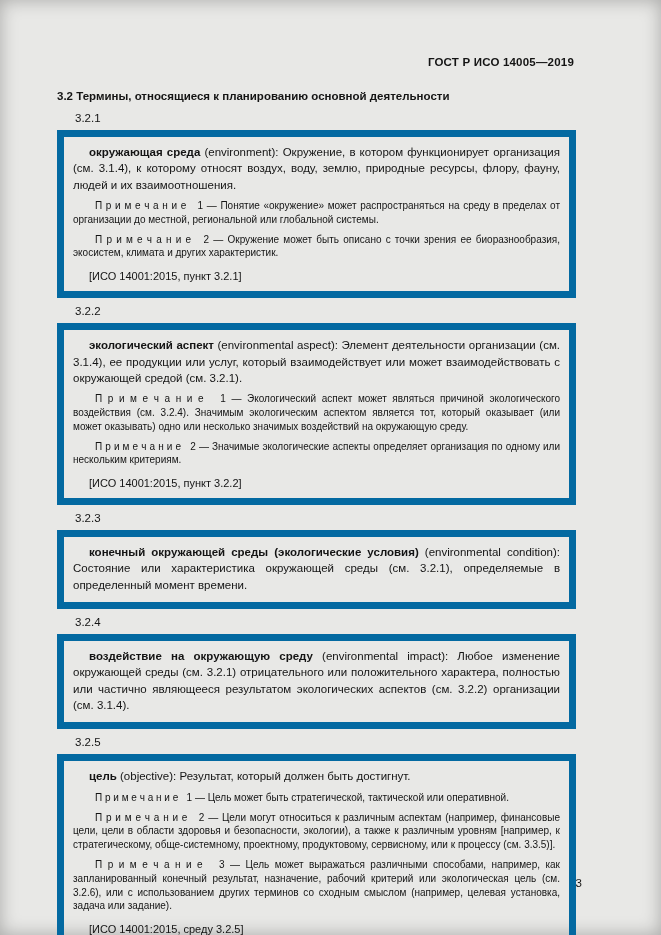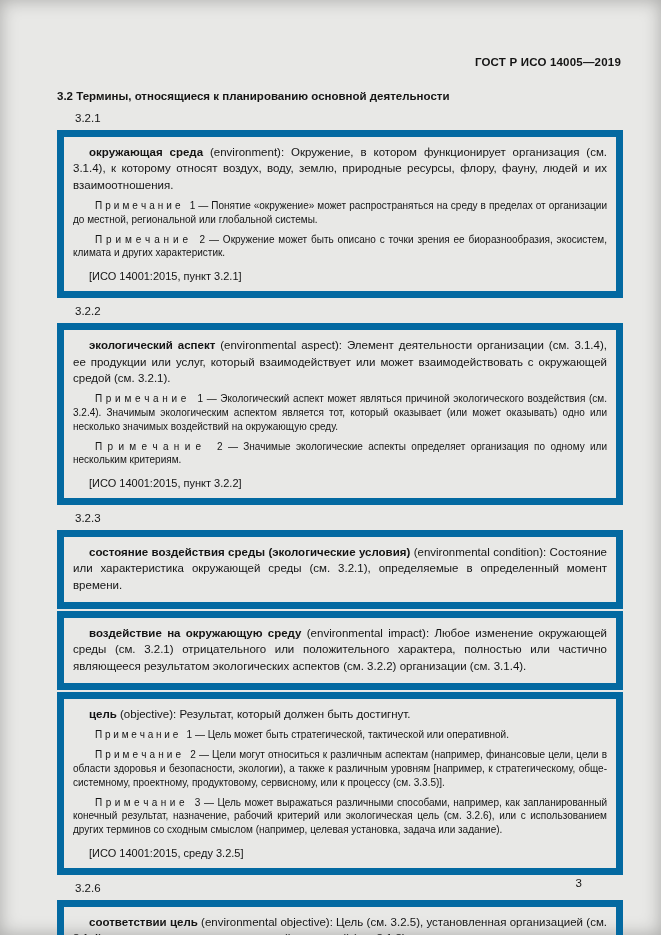--- a/index.html
+++ b/index.html
@@ -7,21 +7,21 @@
   body {
     background:#e8e8e6;
     font-family:"Liberation Sans", sans-serif;
     color:#141414;
     position:relative;
     overflow:hidden;
     box-shadow: inset 0 0 18px rgba(0,0,0,0.28);
   }
   .page {
     position:absolute; inset:0;
-    padding:56px 38px 0 57px;
+    padding:56px 85px 0 57px;
   }
   .doc-header {
     text-align:right;
     font-weight:bold;
     font-size:11.5px;
     letter-spacing:0.2px;
     margin-bottom:22px;
     padding-right:2px;
   }
   .section-heading {
@@ -91,31 +91,33 @@
       <p class="definition"><b class="term-name">экологический аспект</b><span> (environmental aspect): Элемент деятельности организации (см. 3.1.4), ее продукции или услуг, который взаимодействует или может взаимодействовать с окружающей средой (см. 3.2.1).</span></p>
       <p class="note">П р и м е ч а н и е&nbsp;&nbsp; 1 — Экологический аспект может являться причиной экологического воздействия (см. 3.2.4). Значимым экологическим аспектом является тот, который оказывает (или может оказывать) одно или несколько значимых воздействий на окружающую среду.</p>
       <p class="note">П р и м е ч а н и е&nbsp;&nbsp; 2 — Значимые экологические аспекты определяет организация по одному или нескольким критериям.</p>
       <p class="source">[ИСО 14001:2015, пункт 3.2.2]</p>
     </div>
   </section>
 
   <section class="term">
     <div class="term-number">3.2.3</div>
     <div class="term-box">
-      <p class="definition"><b class="term-name">состояние воздействия среды (экологические условия)</b><span> (environmental condition): Состояние или характеристика окружающей среды (см. 3.2.1), определяемые в определенный момент времени.</span></p>
+      <p class="definition"><b class="term-name">конечный окружающей среды (экологические условия)</b><span> (environmental condition): Состояние или характеристика окружающей среды (см. 3.2.1), определяемые в определенный момент времени.</span></p>
     </div>
   </section>
 
   <section class="term">
+    <div class="term-number">3.2.4</div>
     <div class="term-box">
       <p class="definition"><b class="term-name">воздействие на окружающую среду</b><span> (environmental impact): Любое изменение окружающей среды (см. 3.2.1) отрицательного или положительного характера, полностью или частично являющееся результатом экологических аспектов (см. 3.2.2) организации (см. 3.1.4).</span></p>
     </div>
   </section>
 
   <section class="term">
+    <div class="term-number">3.2.5</div>
     <div class="term-box">
       <p class="definition"><b class="term-name">цель</b><span> (objective): Результат, который должен быть достигнут.</span></p>
       <p class="note">П р и м е ч а н и е&nbsp;&nbsp; 1 — Цель может быть стратегической, тактической или оперативной.</p>
       <p class="note">П р и м е ч а н и е&nbsp;&nbsp; 2 — Цели могут относиться к различным аспектам (например, финансовые цели, цели в области здоровья и безопасности, экологии), а также к различным уровням [например, к стратегическому, обще-системному, проектному, продуктовому, сервисному, или к процессу (см. 3.3.5)].</p>
       <p class="note">П р и м е ч а н и е&nbsp;&nbsp; 3 — Цель может выражаться различными способами, например, как запланированный конечный результат, назначение, рабочий критерий или экологическая цель (см. 3.2.6), или с использованием других терминов со сходным смыслом (например, целевая установка, задача или задание).</p>
       <p class="source">[ИСО 14001:2015, среду 3.2.5]</p>
     </div>
   </section>
 
   <section class="term">

